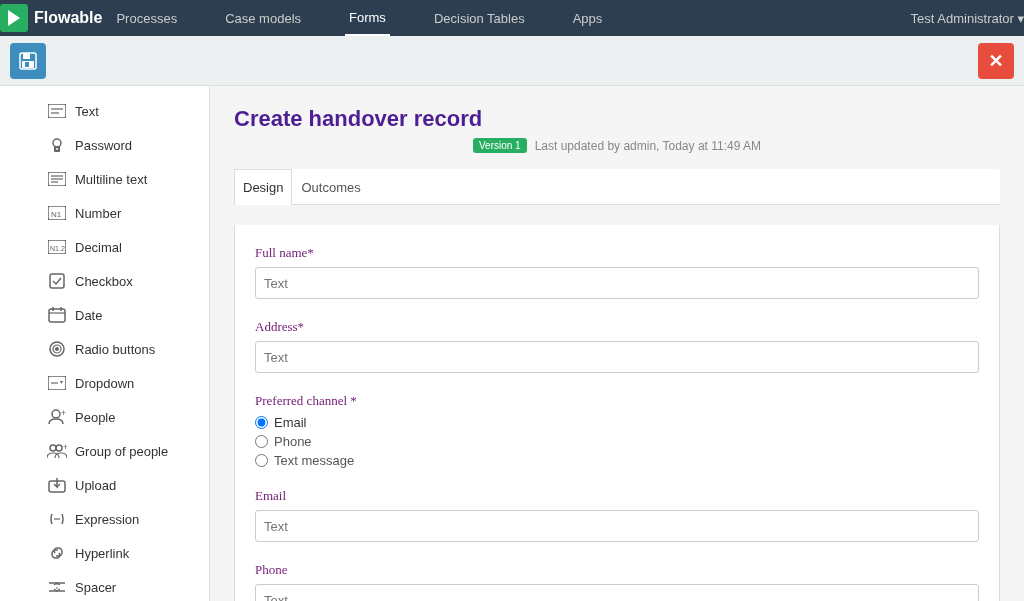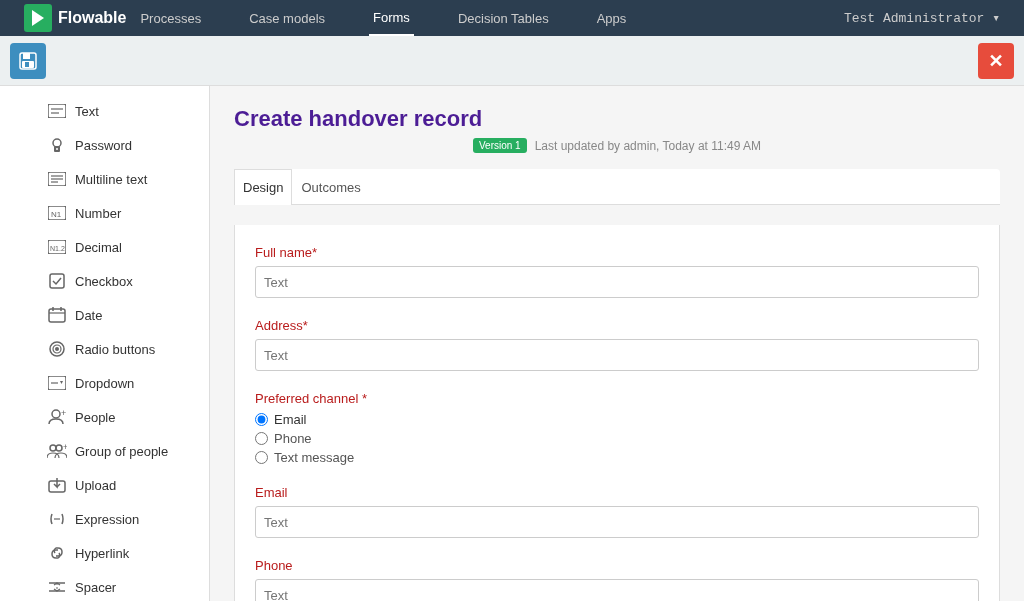--- a/index.html
+++ b/index.html
@@ -4,21 +4,21 @@
   <style>
     * { box-sizing: border-box; margin: 0; padding: 0; }
     body { font-family: Arial, sans-serif; font-size: 13px; background: #f5f5f5; height: 601px; overflow: hidden; }
 
     
     .top-nav {
       background: #2c3e50;
       height: 36px;
       display: flex;
       align-items: center;
-      padding: 0 24px;
+      padding: 0 0;
       justify-content: space-between;
     }
     .nav-logo {
       display: flex;
       align-items: center;
       gap: 6px;
     }
     .logo-icon {
       width: 28px;
       height: 28px;
@@ -48,21 +48,20 @@
       color: white;
       border-bottom: 2px solid white;
     }
     .nav-user {
       color: #ccc;
       font-size: 13px;
       display: flex;
       align-items: center;
       gap: 4px;
       cursor: pointer;
-      font-family: Liberation Mono, monospace;
     }
 
     
     .toolbar {
       background: #ecf0f1;
       height: 50px;
       display: flex;
       align-items: center;
       padding: 0 10px;
       justify-content: space-between;
@@ -190,24 +189,25 @@
     .form-area {
       background: #fff;
       border: 1px solid #ddd;
       border-top: none;
       padding: 20px;
     }
     .field-group {
       margin-bottom: 20px;
     }
     .field-label {
-      color: #b91c1c;
+      color: #701a75;
       font-size: 13px;
       margin-bottom: 6px;
       display: block;
+      font-family: Liberation Serif, serif;
     }
     .field-input {
       width: 100%;
       height: 32px;
       border: 1px solid #ccc;
       border-radius: 3px;
       padding: 0 8px;
       font-size: 13px;
       color: #999;
       background: #fff;

